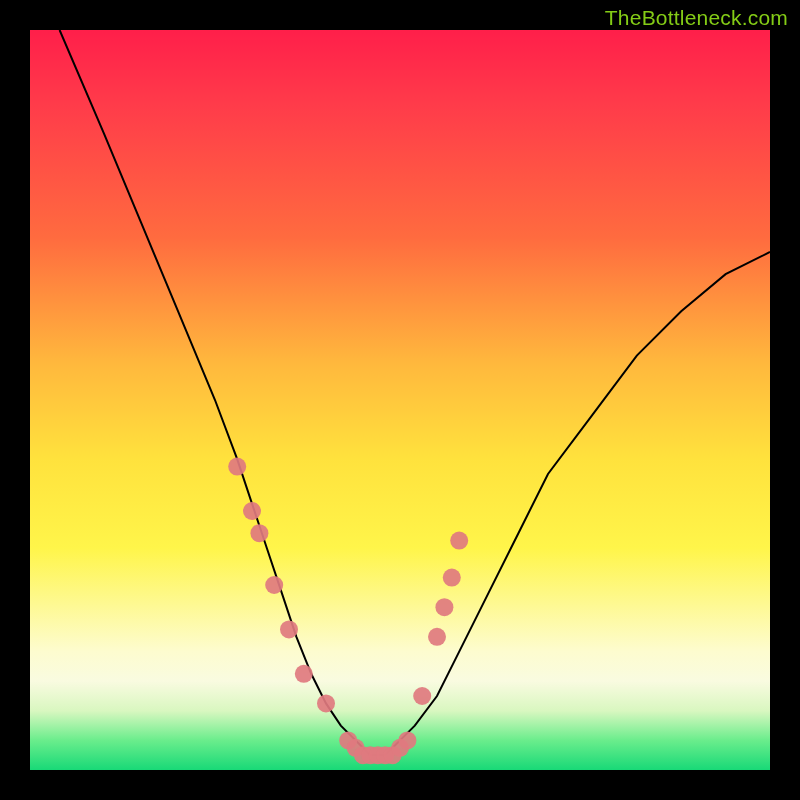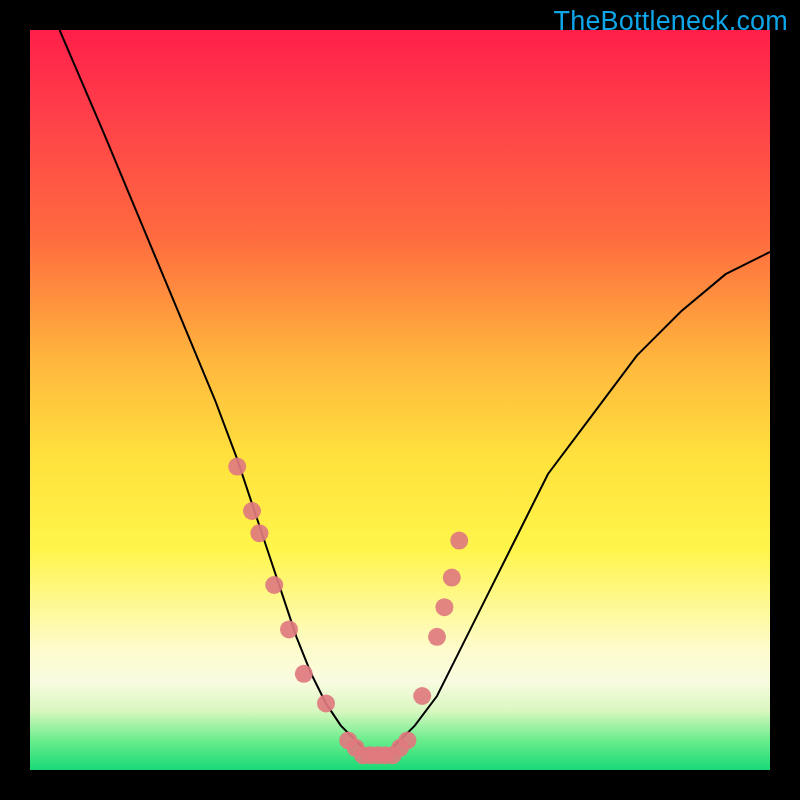--- a/index.html
+++ b/index.html
@@ -37,22 +37,22 @@
       #f9fbe0 88%,
       #d9f7c0 92%,
       #6aed8c 96%,
       #18d977 100%
     );
   }
   .watermark {
     position: absolute;
     top: 6px;
     right: 12px;
-    color: #0ea5e9;
-    font-size: 27px;
+    color: #84cc16;
+    font-size: 21px;
     font-weight: 500;
     letter-spacing: 0.2px;
     user-select: none;
   }
   svg.overlay {
     position: absolute;
     left: 0;
     top: 0;
     width: 740px;
     height: 740px;

